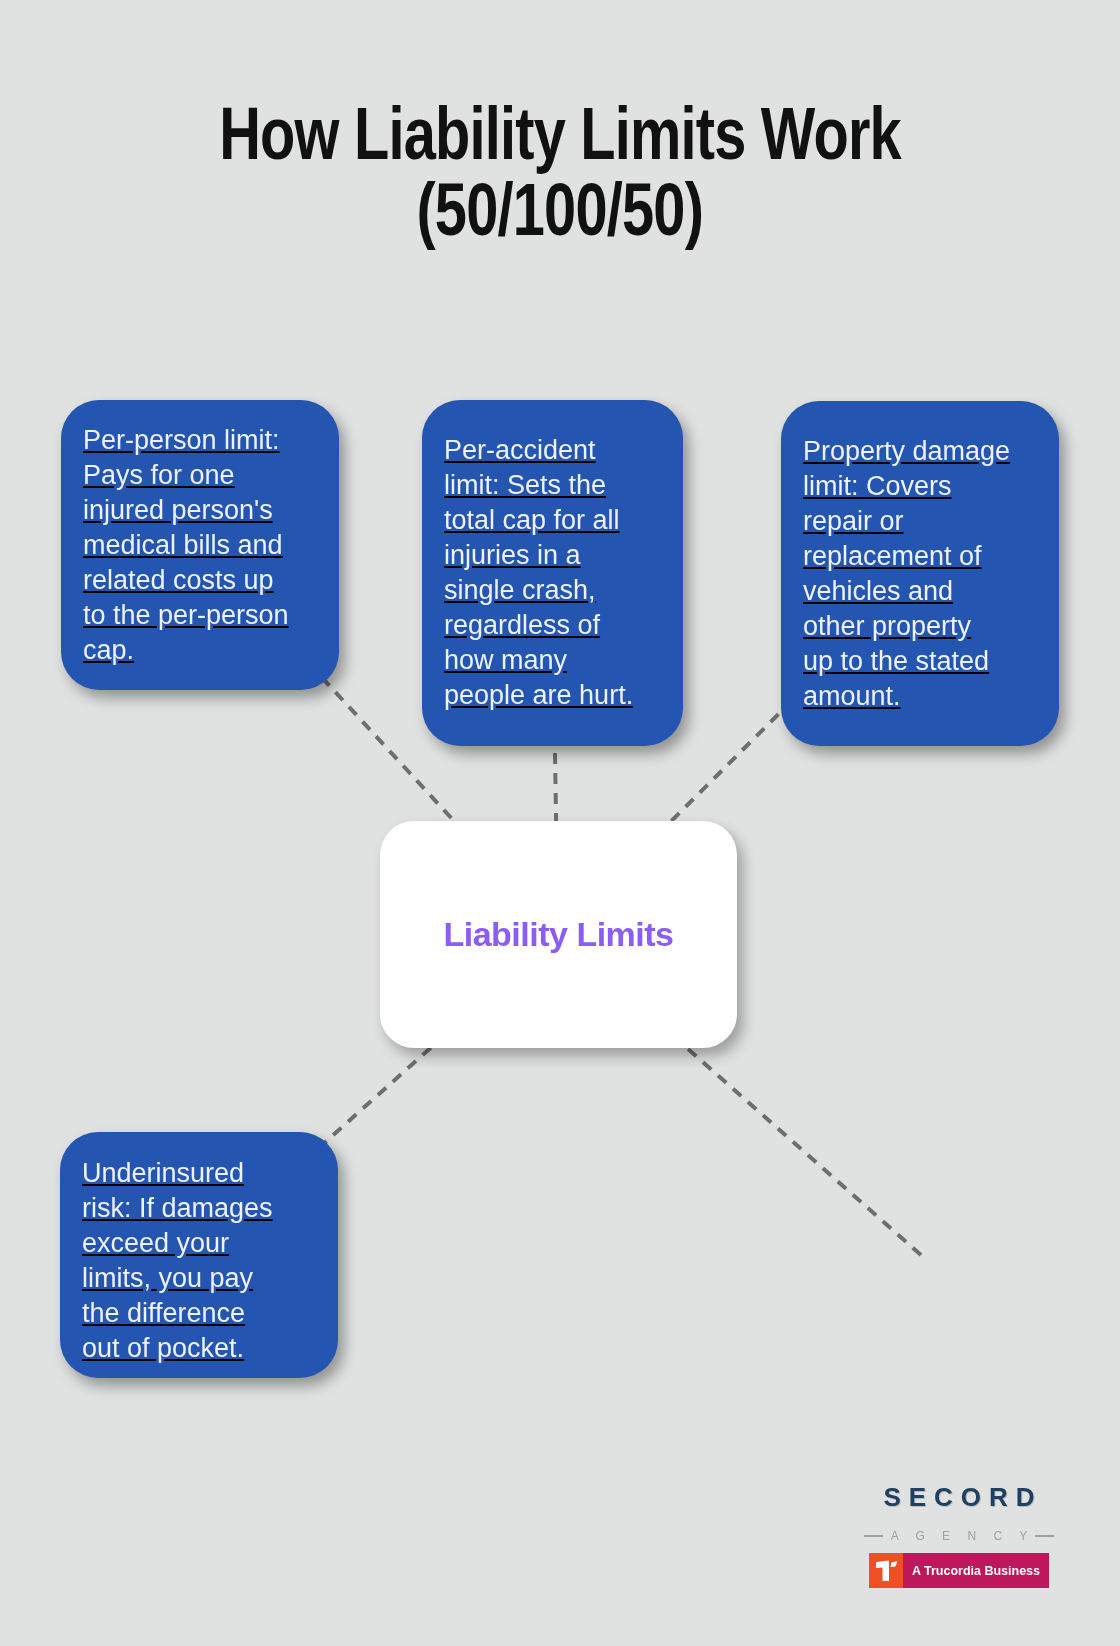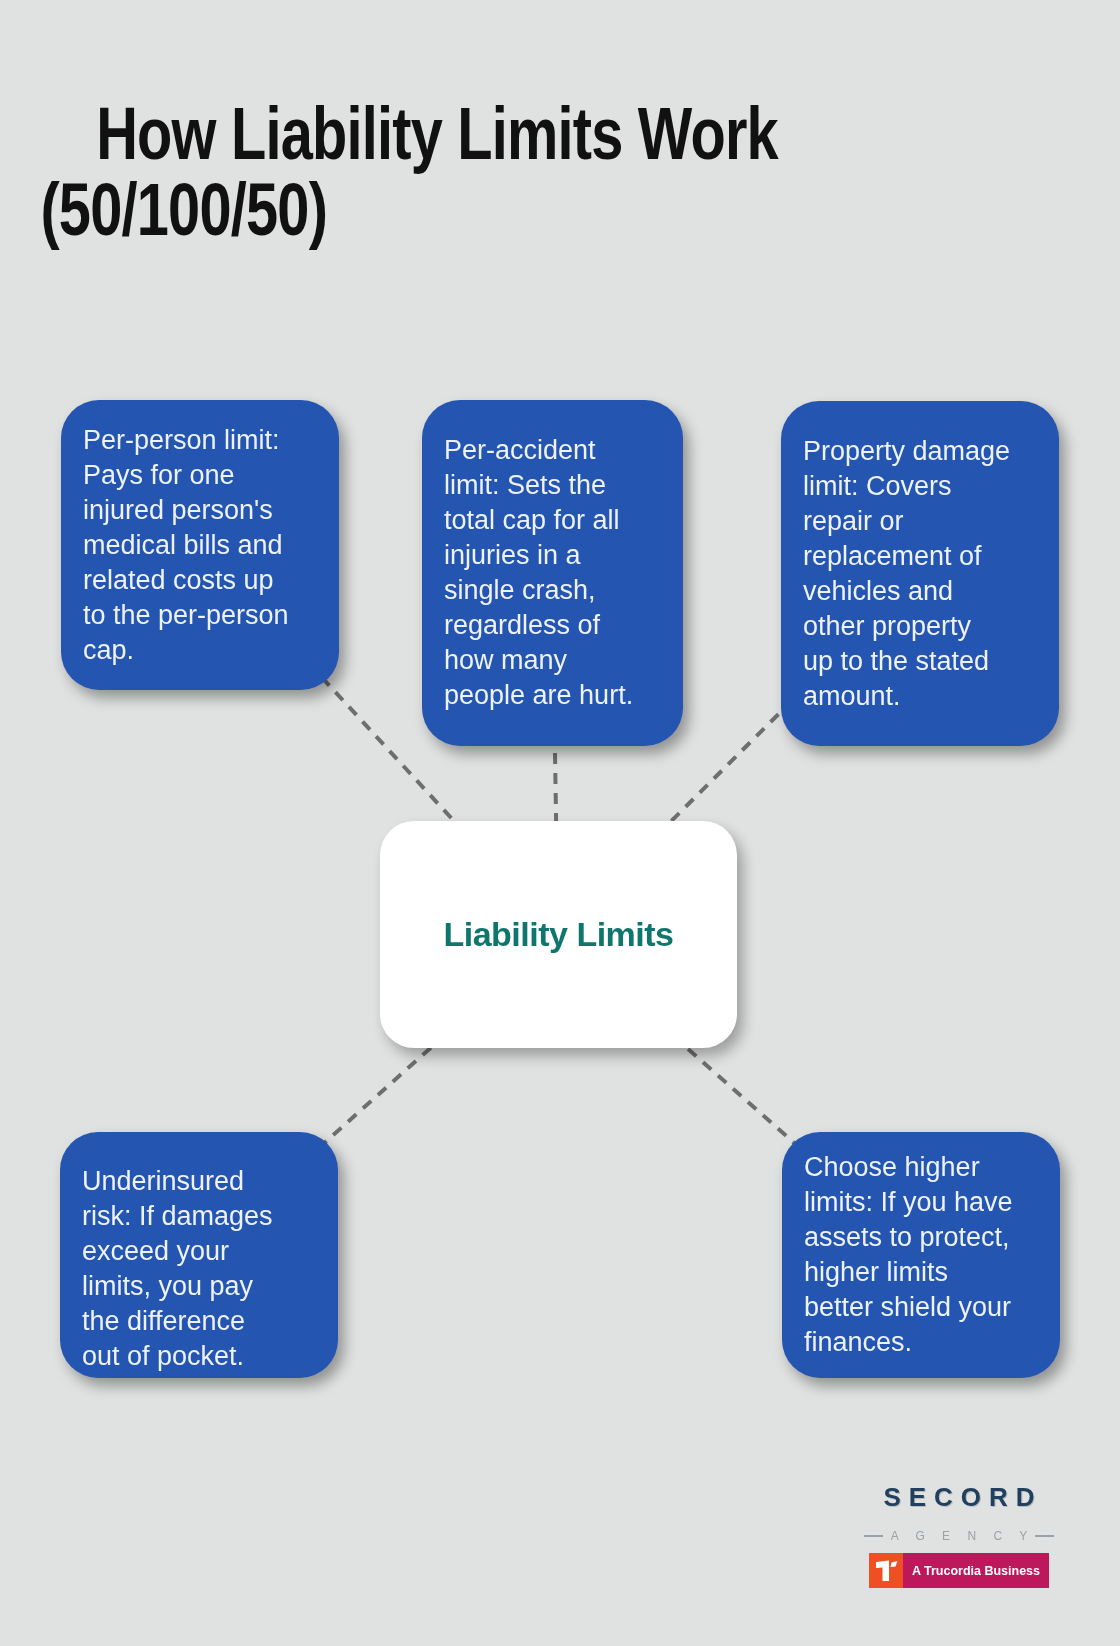--- a/index.html
+++ b/index.html
@@ -12,60 +12,61 @@
     position: relative;
     width: 1120px; height: 1646px;
     background: #e0e1e1;
     overflow: hidden;
   }
   .connectors {
     position: absolute; left: 0; top: 0; z-index: 0;
   }
   .title {
     position: absolute; top: 96px; left: 0; width: 1120px;
-    z-index: 2;
+    text-align: center; z-index: 2;
     color: #111111;
   }
   .title-line {
     display: inline-block;
     font-size: 74px; font-weight: 700; line-height: 76px;
     letter-spacing: -1px;
     transform: scaleX(0.78);
     transform-origin: 50% 50%;
     white-space: nowrap;
   }
   .node {
     position: absolute; z-index: 1;
     background: #2455b0;
     border-radius: 38px;
     box-shadow: 6px 8px 14px rgba(0,0,0,0.35);
     display: flex; align-items: center;
     box-sizing: border-box;
-    padding: 4px 22px;
+    padding: 12px 22px;
+    text-decoration: underline;
   }
   .node-text {
     color: #eef2f9;
     font-size: 27px; line-height: 35px;
     white-space: pre-line;
   }
   .node-1 { left: 61px;  top: 400px; width: 278px; height: 290px; }
   .node-2 { left: 422px; top: 400px; width: 261px; height: 346px; }
   .node-3 { left: 781px; top: 401px; width: 278px; height: 345px; }
   .node-4 { left: 60px;  top: 1132px; width: 278px; height: 246px; align-items: flex-end; }
   .node-5 { left: 782px; top: 1132px; width: 278px; height: 246px; }
   .center-node {
     position: absolute; z-index: 1;
     left: 380px; top: 821px; width: 357px; height: 227px;
     background: #ffffff;
     border-radius: 34px;
     box-shadow: 6px 8px 14px rgba(0,0,0,0.30);
     display: flex; align-items: center; justify-content: center;
   }
   .center-label {
-    font-size: 34px; font-weight: 700; color: #0f766e;
+    font-size: 34px; font-weight: 700; color: #8b5cf6;
     letter-spacing: -0.5px;
     white-space: nowrap;
   }
   .footer {
     position: absolute; z-index: 2;
     right: 66px; bottom: 58px;
     width: 190px;
     display: flex; flex-direction: column; align-items: center;
   }
   .brand-name {
@@ -160,28 +161,20 @@
 
   <div class="node node-4">
     <div class="node-text">Underinsured
 risk: If damages
 exceed your
 limits, you pay
 the difference
 out of pocket.</div>
   </div>
 
-  <div class="node node-5">
-    <div class="node-text">Choose higher
-limits: If you have
-assets to protect,
-higher limits
-better shield your
-finances.</div>
-  </div>
 
   <div class="footer">
     <div class="brand-name">SECORD</div>
     <div class="brand-sub-row">
       <span class="brand-rule"></span>
       <span class="brand-sub">A G E N C Y</span>
       <span class="brand-rule"></span>
     </div>
     <div class="badge">
       <div class="badge-icon">

